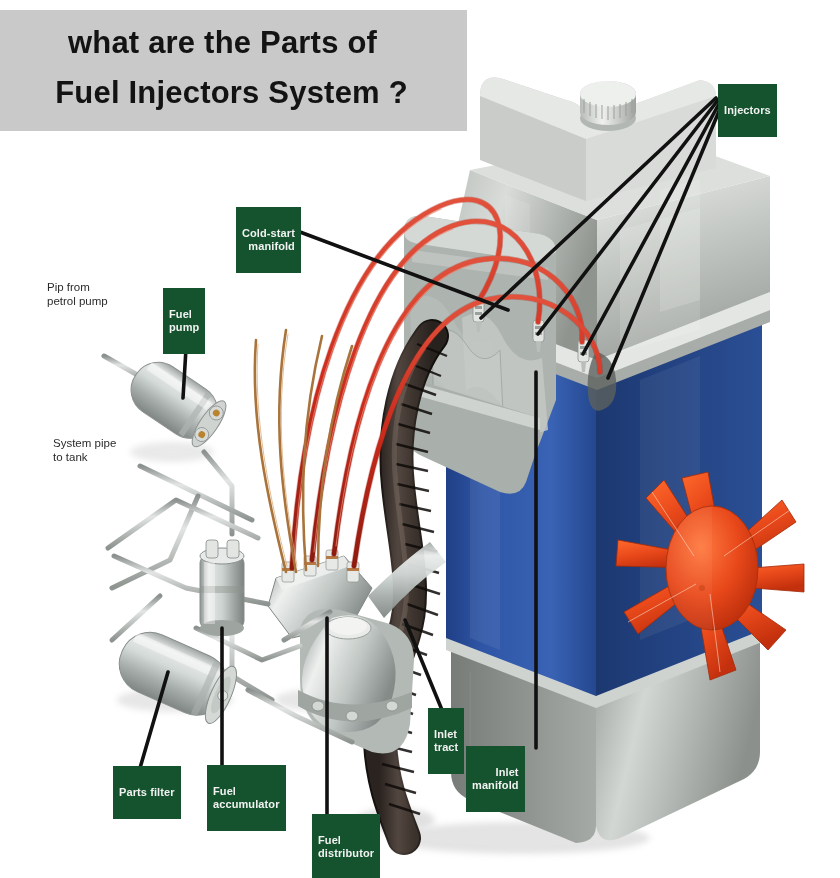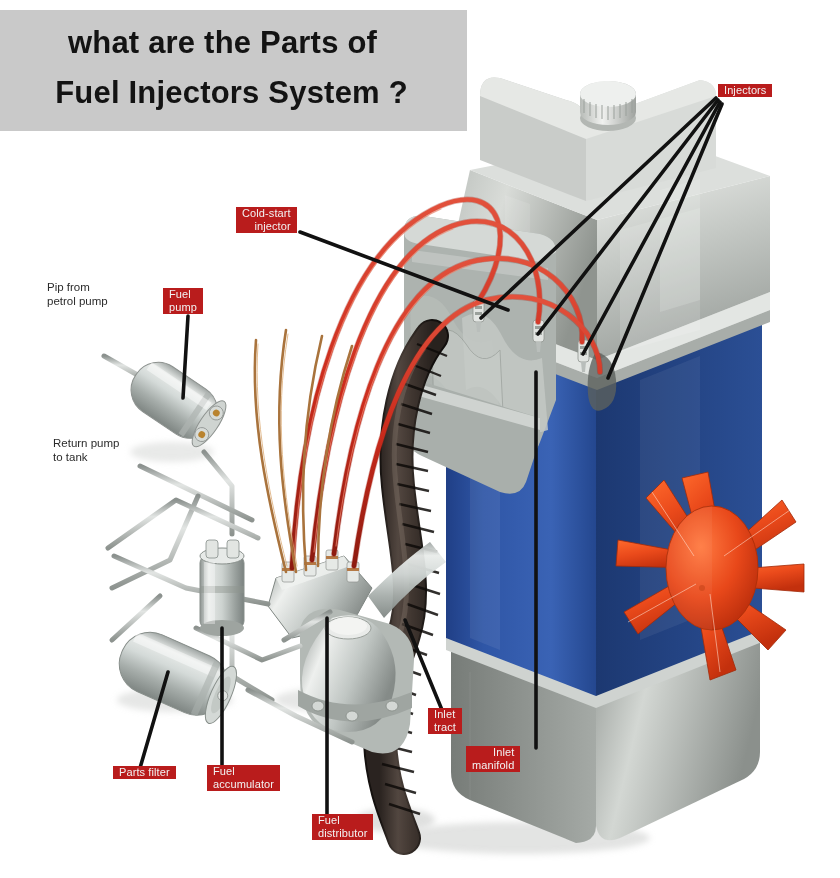--- a/index.html
+++ b/index.html
@@ -28,26 +28,26 @@
     letter-spacing:.2px;
     text-align:center;
     white-space:nowrap;
   }
   #title-banner .tline.l1{padding-right:22px;}
   #title-banner .tline.l2{padding-right:4px;}
 
   
   .callout{
     position:absolute;
-    background:#b91c1c;
+    background:#14532d;
     color:#f2f2f2;
     font-size:11px;
-    font-weight:normal;
+    font-weight:bold;
     line-height:13px;
-    padding:0 6px;
+    padding:20px 6px;
     z-index:35;
     white-space:pre-line;
     letter-spacing:.1px;
   }
   .callout.right{text-align:right;}
   .plainlabel{
     position:absolute;
     color:#2b2b2b;
     font-size:11.5px;
     line-height:13.5px;
@@ -476,29 +476,29 @@
   </svg>
 
   <div id="title-banner">
     <div class="tline l1">what are the Parts of</div>
     <div class="tline l2">Fuel Injectors System ?</div>
   </div>
 
   <div class="callout" style="left:718px;top:84px;">Injectors</div>
 
   <div class="callout right" style="left:236px;top:207px;">Cold-start
-injector</div>
+manifold</div>
 
   <div class="callout" style="left:163px;top:288px;">Fuel
 pump</div>
 
   <div class="plainlabel" style="left:47px;top:281px;">Pip from
 petrol pump</div>
 
-  <div class="plainlabel" style="left:53px;top:437px;">Return pump
+  <div class="plainlabel" style="left:53px;top:437px;">System pipe
 to tank</div>
 
   <div class="callout" style="left:113px;top:766px;">Parts filter</div>
 
   <div class="callout" style="left:207px;top:765px;">Fuel
 accumulator</div>
 
   <div class="callout" style="left:312px;top:814px;">Fuel
 distributor</div>
 

